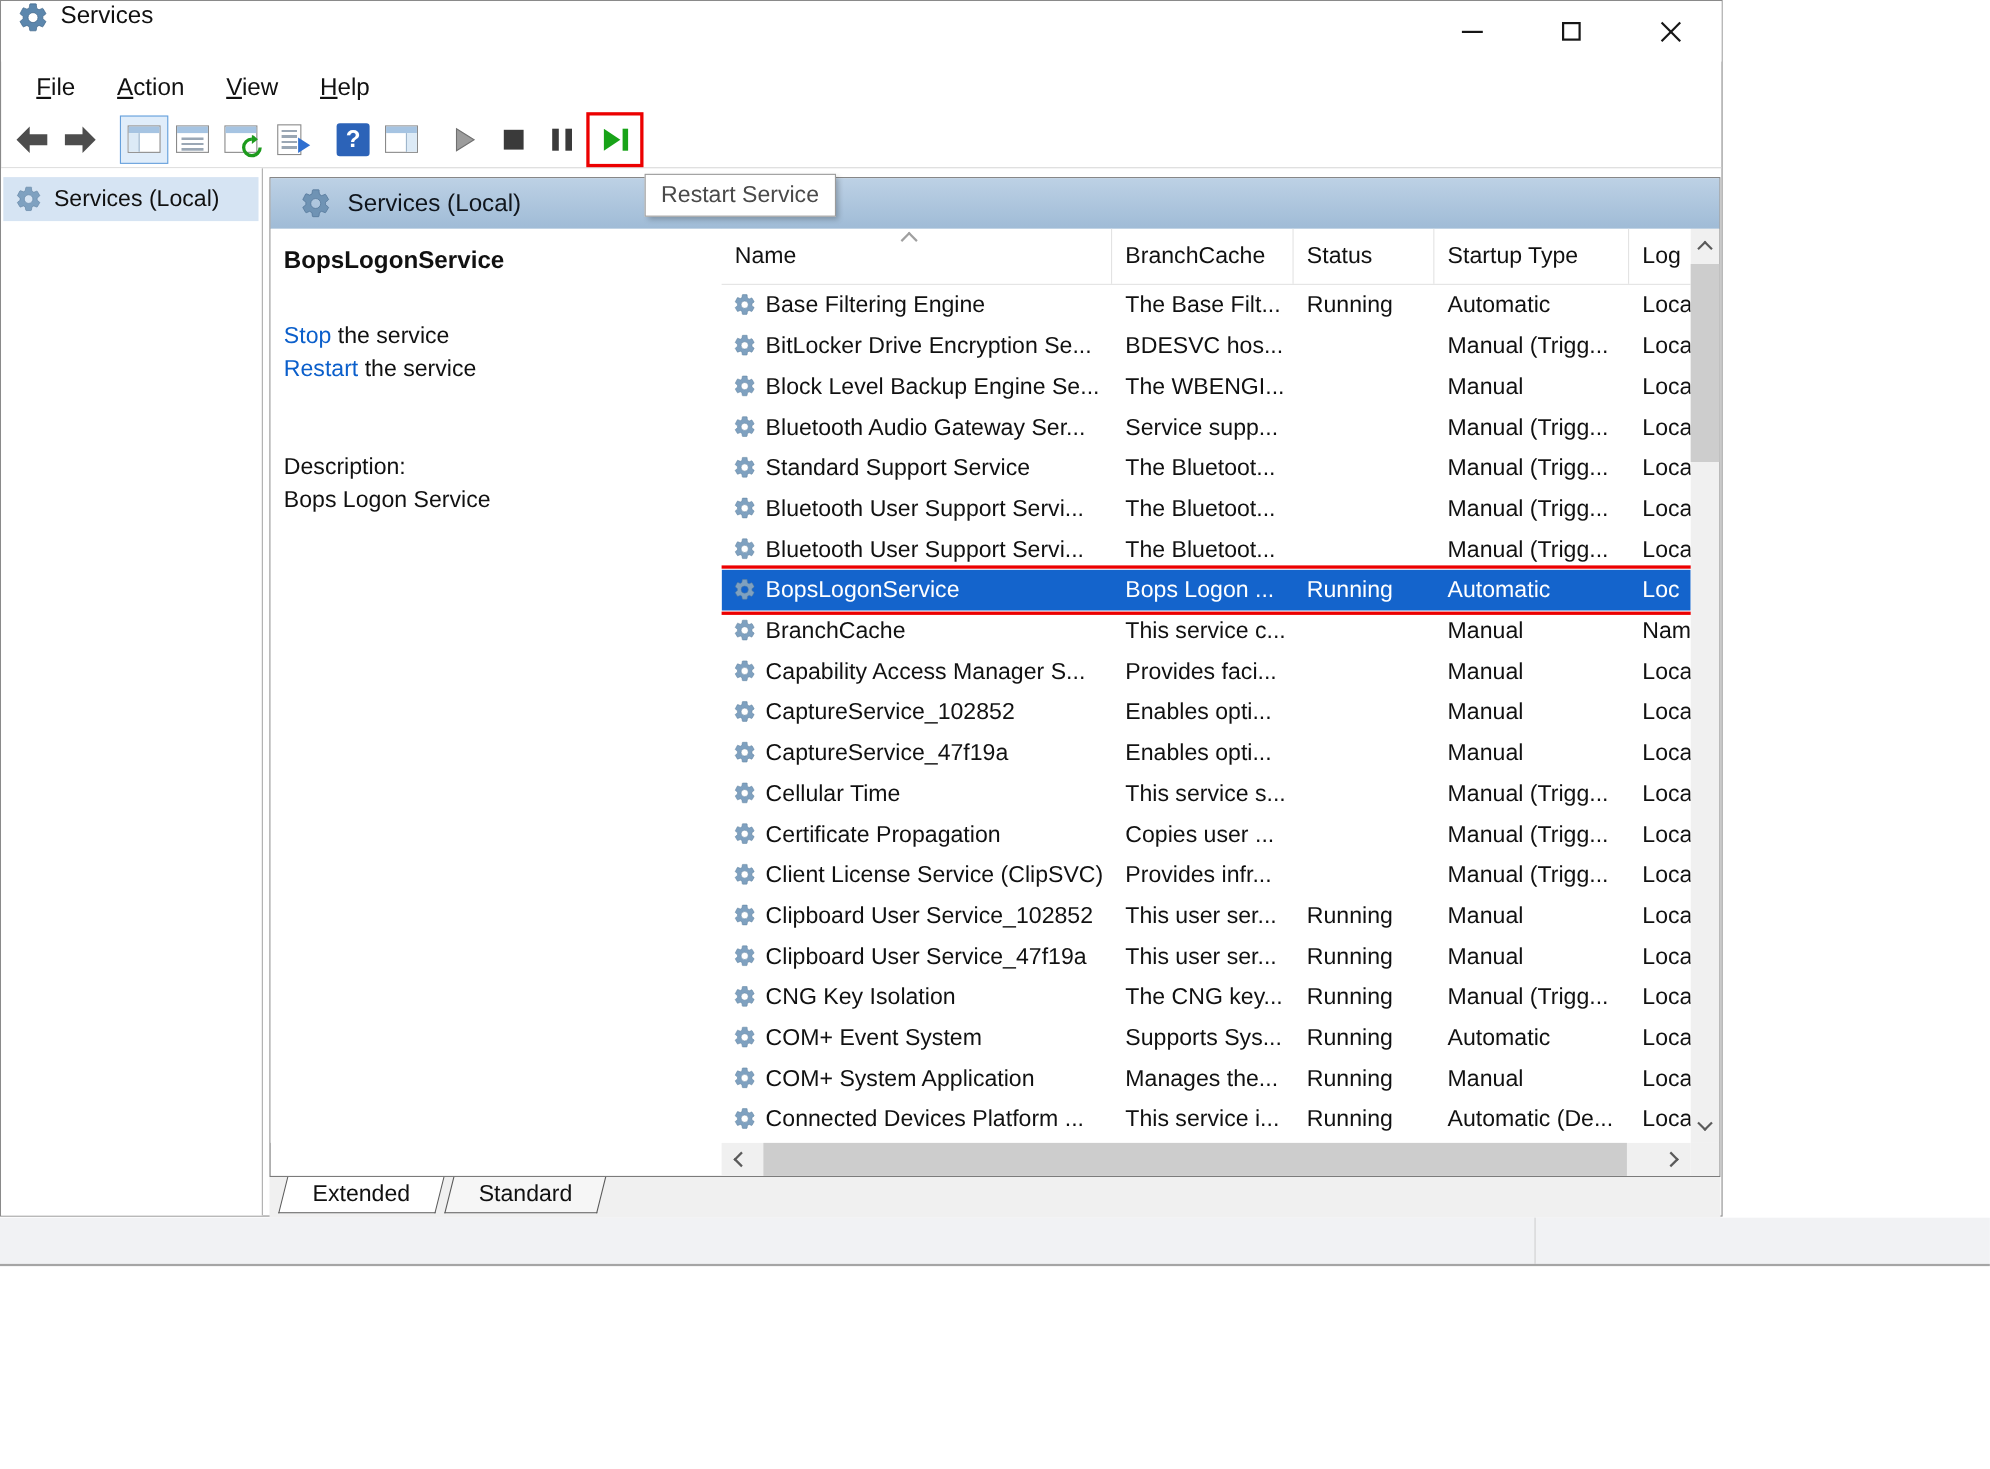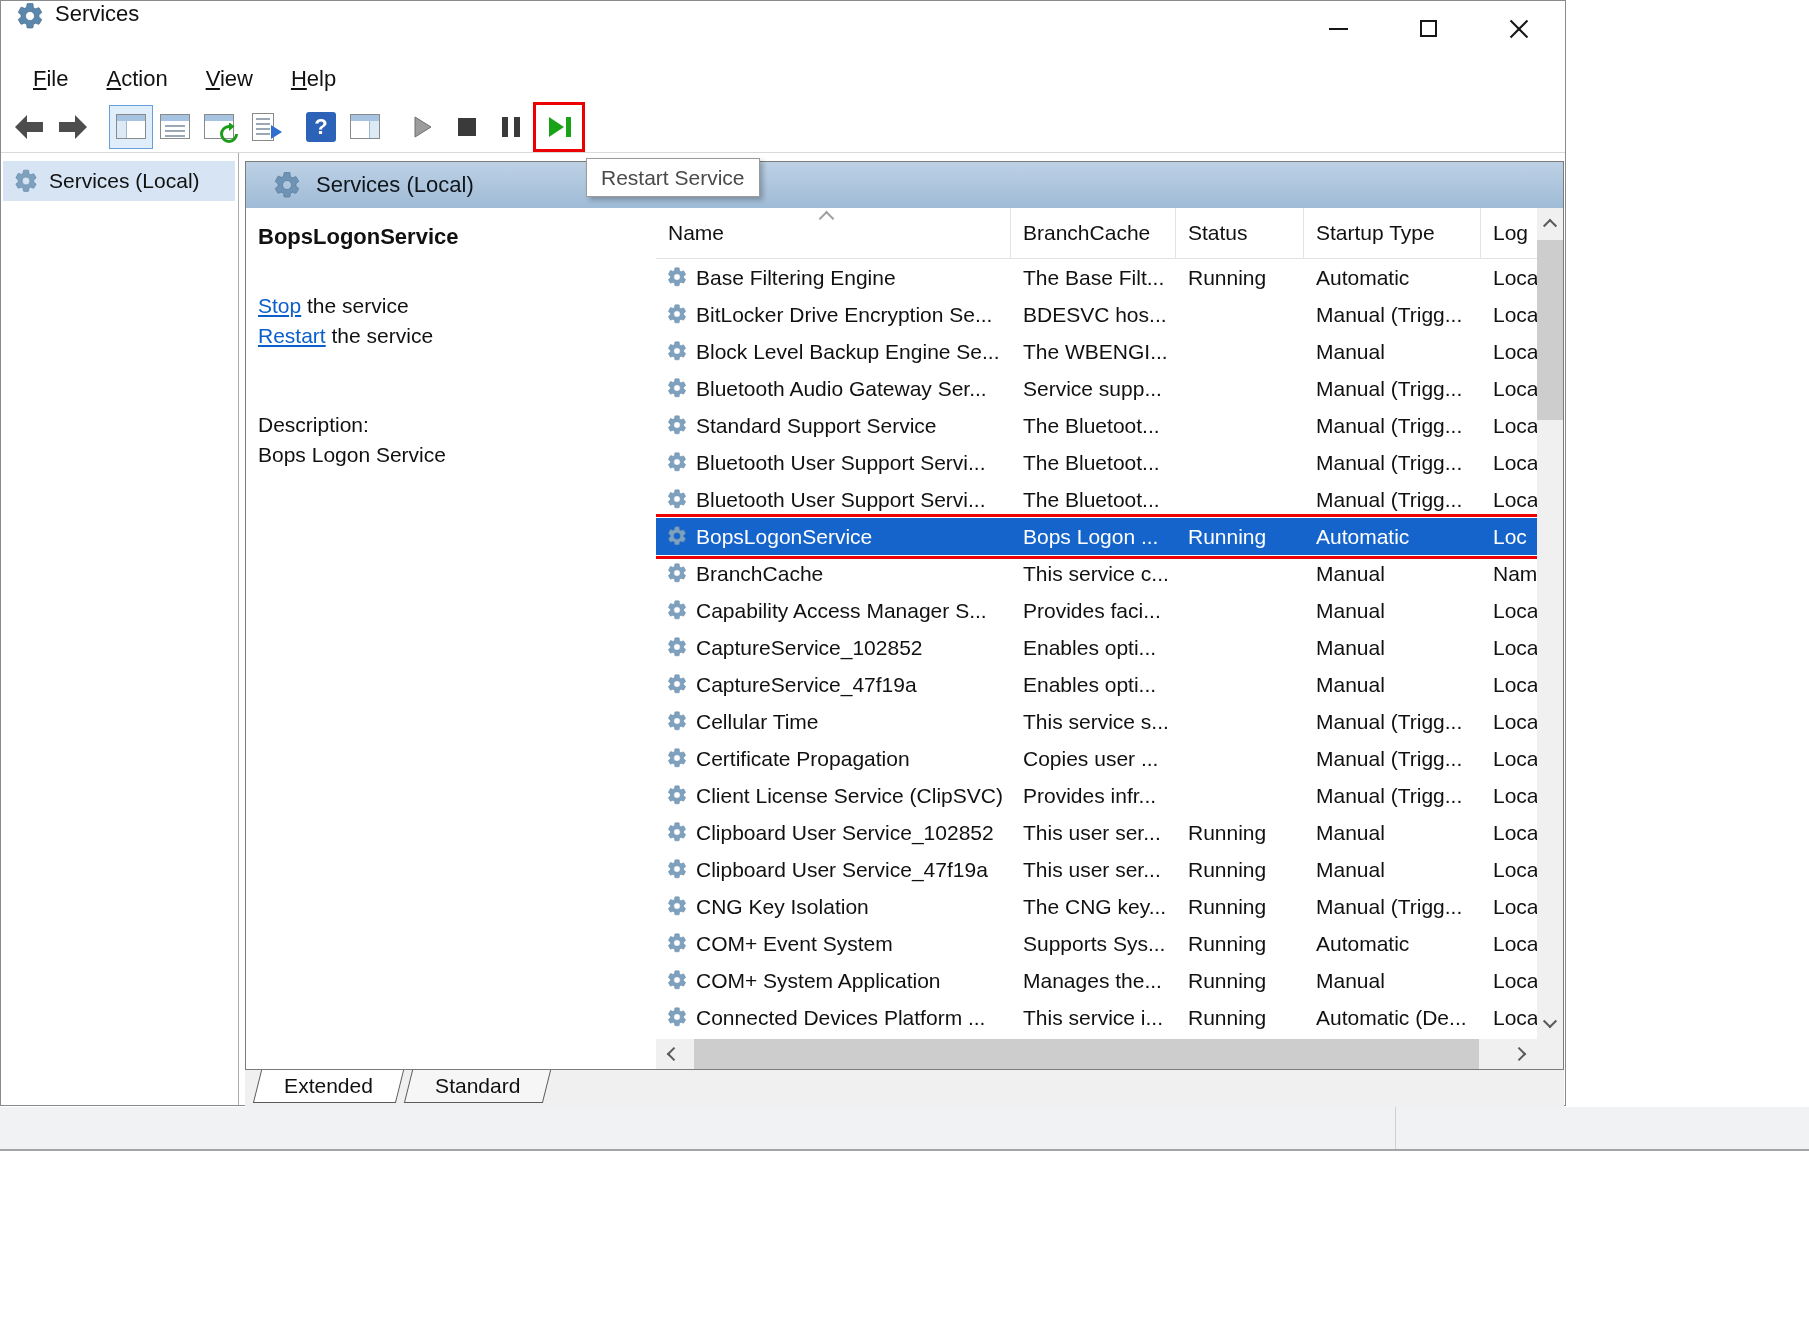--- a/index.html
+++ b/index.html
@@ -52,21 +52,21 @@
   .tree-pane{position:absolute;left:0;top:0;width:238px;bottom:0;background:#fff;border-right:1px solid #ababab}
   .tree-item{position:absolute;left:2px;top:8px;right:3px;height:40px;background:#d6e4f3;display:flex;align-items:center;padding-left:10px;gap:10px;font-size:21px}
 
   .main-pane{position:absolute;left:244px;top:8px;width:1319px;height:909px;border:1px solid #7b7b7b;background:#fff}
   .pane-header{position:absolute;left:0;top:0;right:0;height:46px;background:linear-gradient(#bdd1e5,#9fbbd6);display:flex;align-items:center;padding-left:26px;gap:14px;font-size:22px;color:#10151c}
 
   .info-panel{position:absolute;left:0;top:46px;width:410px;bottom:30px;background:#fff;font-size:21px}
   .svc-name{position:absolute;left:12px;top:16px;font-size:22px;font-weight:bold}
   .link-line{position:absolute;left:12px}
   .line-stop{top:86px}.line-restart{top:116px}
-  .link{color:var(--link,#0b5fcb);text-decoration:underline;cursor:pointer}
+  .link{color:var(--link,#0b5fcb);cursor:pointer}
   .desc-label{position:absolute;left:12px;top:205px}
   .desc-text{position:absolute;left:12px;top:235px}
 
   .list{position:absolute;left:410px;top:46px;right:0;bottom:0}
   .list-header{position:absolute;left:0;top:0;right:26px;height:51px;background:#fff;border-bottom:1px solid #e3e3e3;display:flex}
   .hcell{position:relative;display:flex;align-items:center;padding-left:12px;font-size:21px;border-right:1px solid #e3e3e3;overflow:hidden;white-space:nowrap}
   .w-name{width:355px}.w-desc{width:165px}.w-status{width:128px}.w-startup{width:177px}.w-logon{flex:1;border-right:none}
   .sort-caret{position:absolute;left:165px;top:5px;width:11px;height:11px;border-left:2px solid #a0a0a0;border-top:2px solid #a0a0a0;transform:rotate(45deg)}
 
   .list-rows{position:absolute;left:0;top:51px;right:26px;bottom:30px;overflow:hidden}

